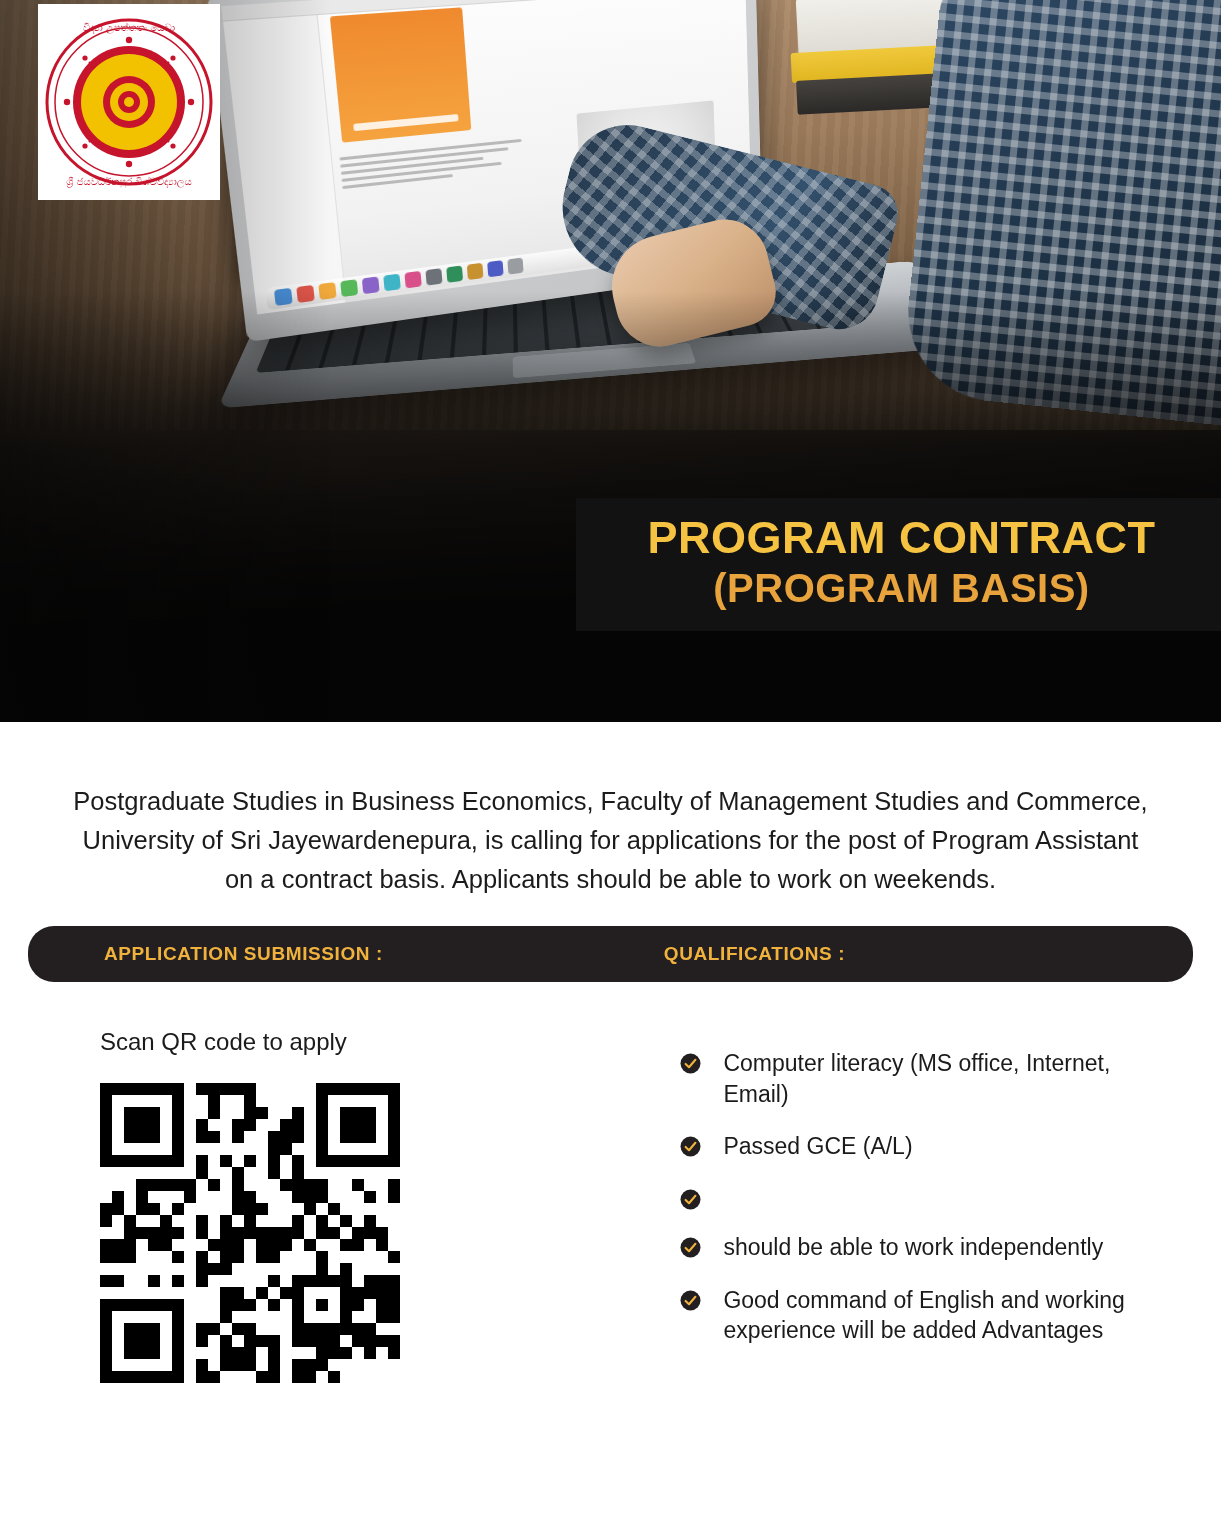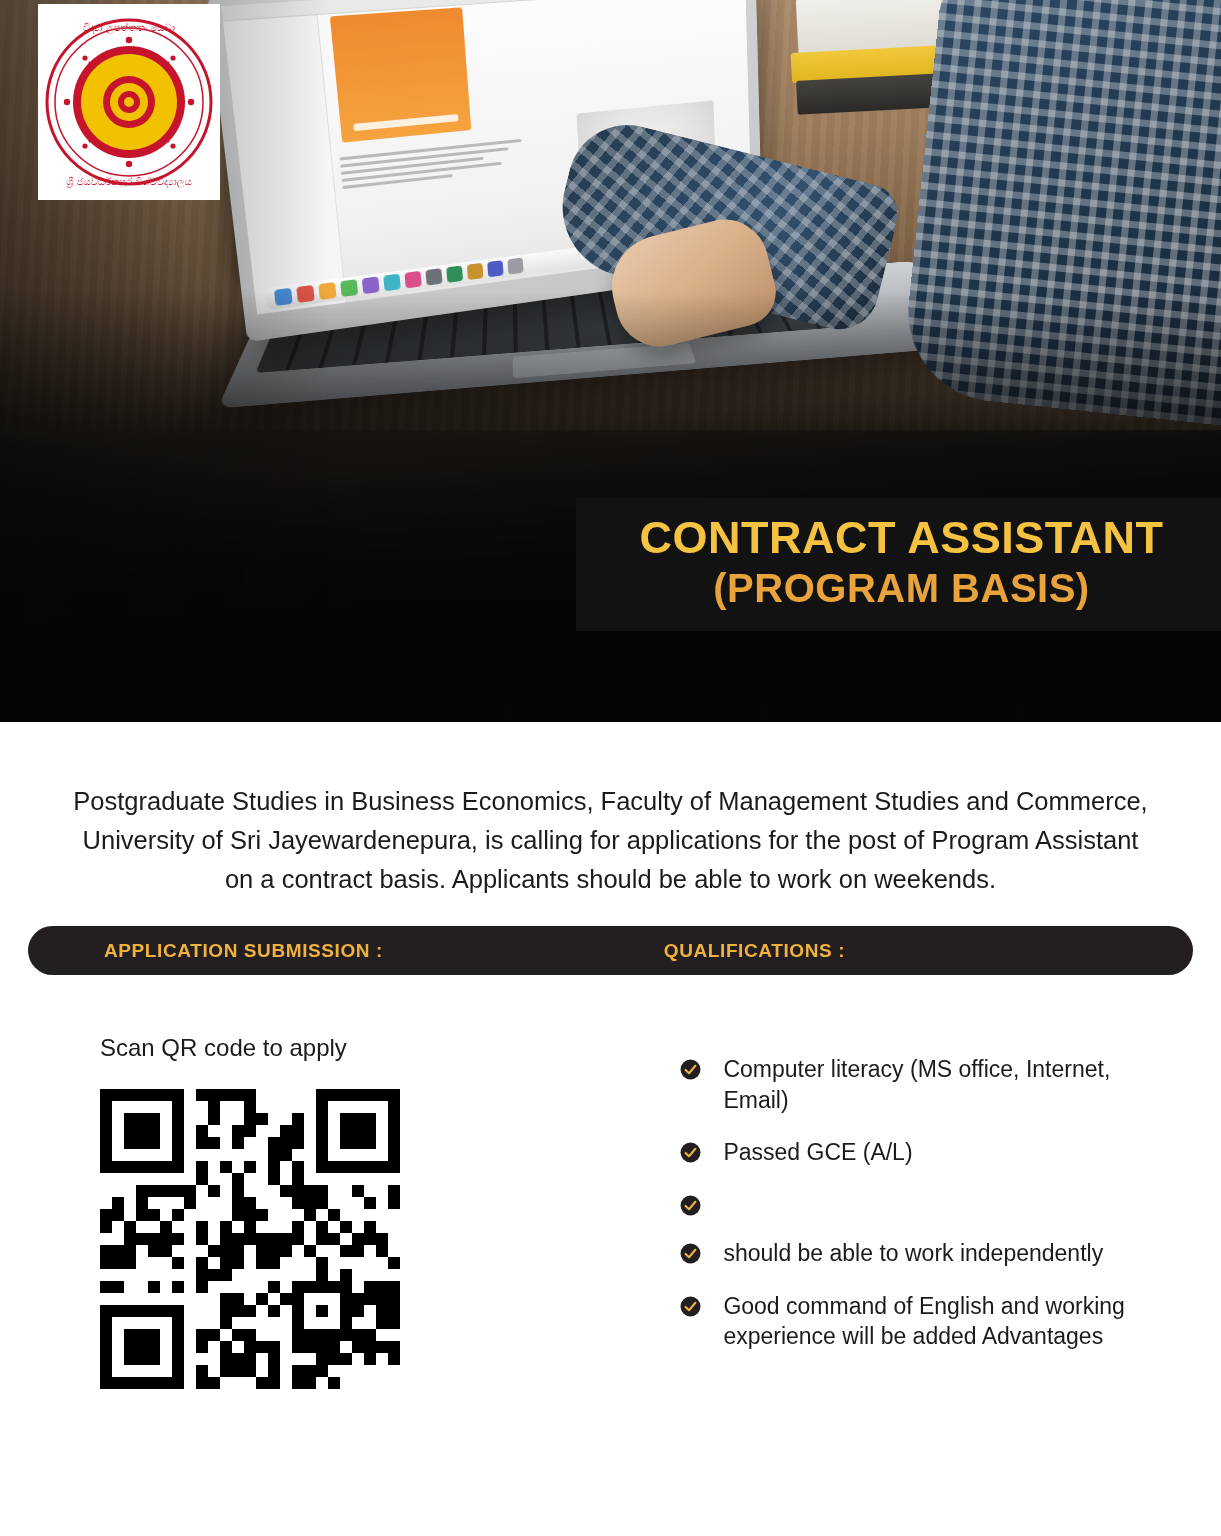--- a/index.html
+++ b/index.html
@@ -260,22 +260,22 @@
   
   .intro {
     margin: 60px 70px 0 70px;
     text-align: center;
     font-size: 25.5px;
     line-height: 1.52;
     color: #1b1b1b;
   }
 
   .section-bar {
-    margin: 28px 28px 17px 28px;
-    height: 49px;
+    margin: 28px 28px 4px 28px;
+    height: 56px;
     background: #231f20;
     border-radius: 26px;
     display: flex;
     align-items: center;
     color: #f0b23d;
     font-size: 19px;
     font-weight: bold;
     letter-spacing: 0.6px;
   }
   .section-bar .left-h { width: 52%; padding-left: 76px; box-sizing: border-box; }
@@ -408,21 +408,21 @@
         <circle cx="42" cy="137" r="2.6"></circle>
           <circle cx="130" cy="49" r="2.6"></circle>
       </g>
       <text x="86" y="22" text-anchor="middle" font-family="'DejaVu Sans', sans-serif" font-size="10" fill="#c5142b">විද්‍යා උපත්තතං සෙවා</text>
       <text x="86" y="176" text-anchor="middle" font-family="'DejaVu Sans', sans-serif" font-size="10" fill="#c5142b">ශ්‍රී ජයවර්ධනපුර විශ්වවිද්‍යාලය</text>
     </svg>
   </div>
 
 
   <div class="title-panel">
-    <div class="job-title">CONTRACT ASSISTANT</div>
+    <div class="job-title">PROGRAM CONTRACT</div>
     <div class="job-subtitle">(PROGRAM BASIS)</div>
   </div>
 </div>
 
 <p class="intro">Postgraduate Studies in Business Economics, Faculty of Management Studies and Commerce, University of Sri Jayewardenepura, is calling for applications for the post of Program Assistant on a contract basis. Applicants should be able to work on weekends.</p>
 
 <div class="section-bar">
   <div class="left-h">APPLICATION SUBMISSION :</div>
   <div class="right-h">QUALIFICATIONS :</div>
 </div>

